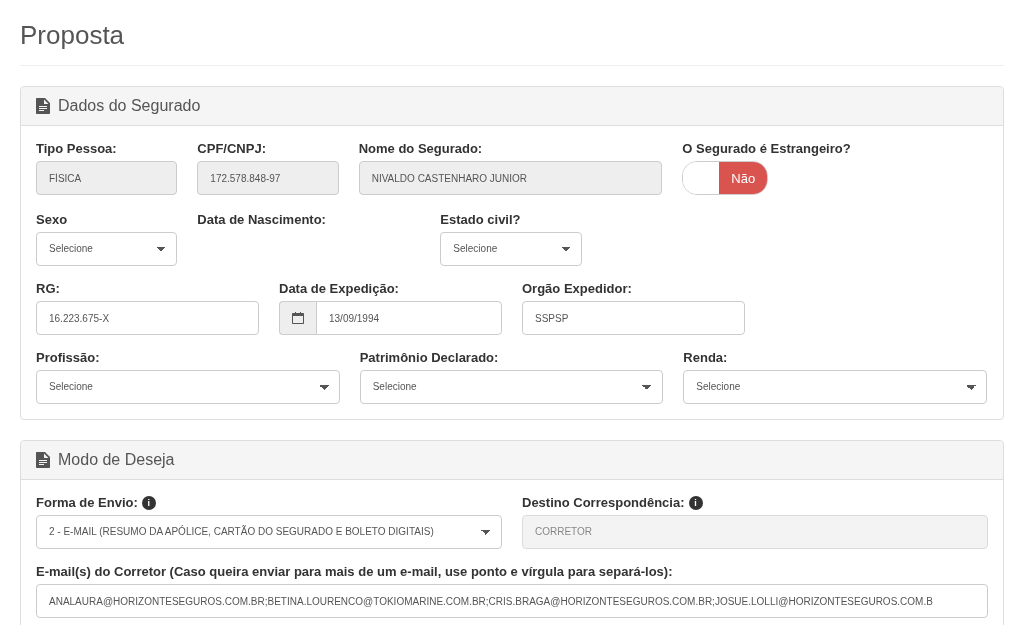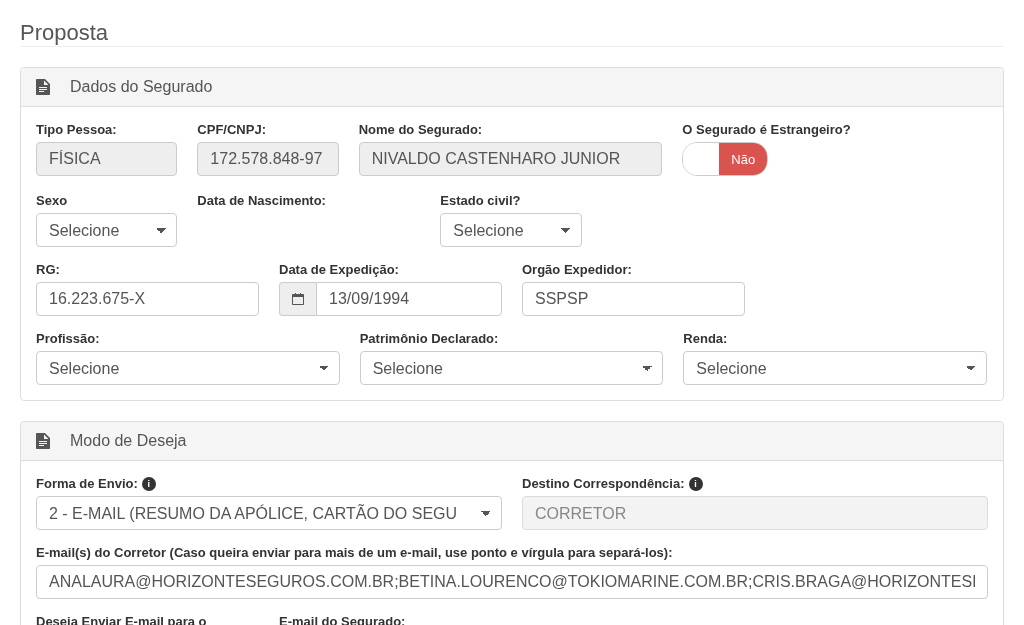--- a/index.html
+++ b/index.html
@@ -1,27 +1,27 @@
 <!DOCTYPE html>
 <html><head>
 <meta charset="utf-8">
 <style>
 * { box-sizing: border-box; margin: 0; padding: 0; }
 body { font-family: "Helvetica Neue", Helvetica, Arial, sans-serif; font-size: 14px; color: #333; background: #fff; padding: 20px; }
-.page-title { font-size: 22px; font-weight: 400; color: #555; margin-bottom: 0; }
+.page-title { font-size: 26px; font-weight: 400; color: #555; margin-bottom: 14px; }
 .hr { height: 1px; background: #eee; margin-bottom: 20px; }
 .panel { border: 1px solid #ddd; border-radius: 4px; margin-bottom: 20px; }
-.panel-head { background: #f5f5f5; border-bottom: 1px solid #ddd; padding: 10px 15px; display: flex; align-items: center; gap: 20px; color: #555; font-size: 16px; border-radius: 4px 4px 0 0; }
+.panel-head { background: #f5f5f5; border-bottom: 1px solid #ddd; padding: 10px 15px; display: flex; align-items: center; gap: 8px; color: #555; font-size: 16px; border-radius: 4px 4px 0 0; }
 .panel-body { padding: 15px; }
 .row { display: flex; flex-wrap: wrap; margin: 0 -10px 15px -10px; }
 .row:last-child { margin-bottom: 0; }
 .col { padding: 0 10px; }
 .label { font-weight: 700; font-size: 13px; color: #333; margin-bottom: 5px; display: flex; align-items: center; gap: 4px; }
 .info-icon { display: inline-flex; align-items: center; justify-content: center; width: 14px; height: 14px; border-radius: 50%; background: #333; color: #fff; font-size: 9px; font-weight: bold; font-style: normal; }
-.form-control { width: 100%; height: 34px; padding: 6px 12px; font-size: 16px; line-height: 1.42857; color: #555; background: #fff; border: 1px solid #ccc; border-radius: 4px; }
+.form-control { width: 100%; height: 34px; padding: 6px 12px; font-size: 10px; line-height: 1.42857; color: #555; background: #fff; border: 1px solid #ccc; border-radius: 4px; }
 .form-control[disabled] { background: #eee; cursor: not-allowed; }
 select.form-control { -webkit-appearance: none; -moz-appearance: none; appearance: none; background-image: linear-gradient(45deg, transparent 50%, #555 50%), linear-gradient(135deg, #555 50%, transparent 50%); background-position: calc(100% - 15px) 14px, calc(100% - 10px) 14px; background-size: 5px 5px, 5px 5px; background-repeat: no-repeat; padding-right: 44px; }
 .input-group { display: flex; width: 100%; }
 .input-addon { display: flex; align-items: center; justify-content: center; padding: 6px 12px; background: #eee; border: 1px solid #ccc; border-right: none; border-radius: 4px 0 0 4px; color: #555; }
 .input-group .form-control { border-radius: 0 4px 4px 0; }
 .toggle-group { display: inline-flex; border: 1px solid #ccc; border-radius: 15px; overflow: hidden; height: 34px; }
 .toggle-seg { display: inline-flex; align-items: center; justify-content: center; padding: 0 12px; font-size: 13px; background: #fff; min-width: 36px; }
 .toggle-seg.red { background: #d9534f; color: #fff; }
 svg { display: block; }
 </style>

